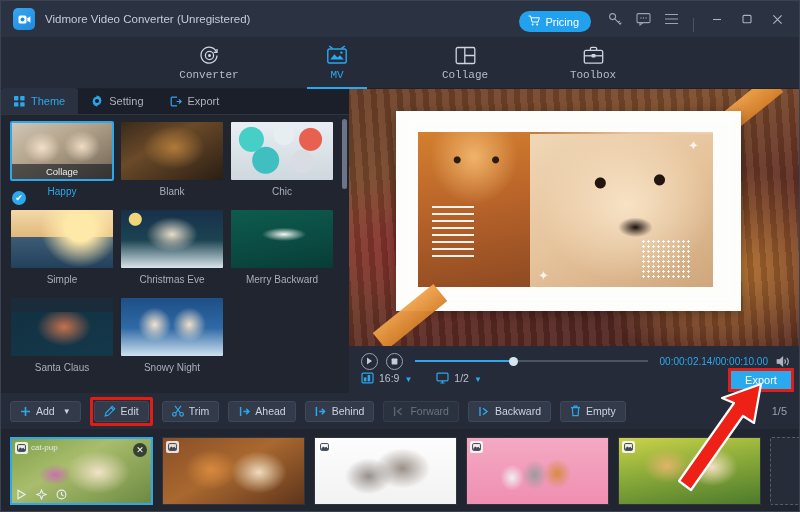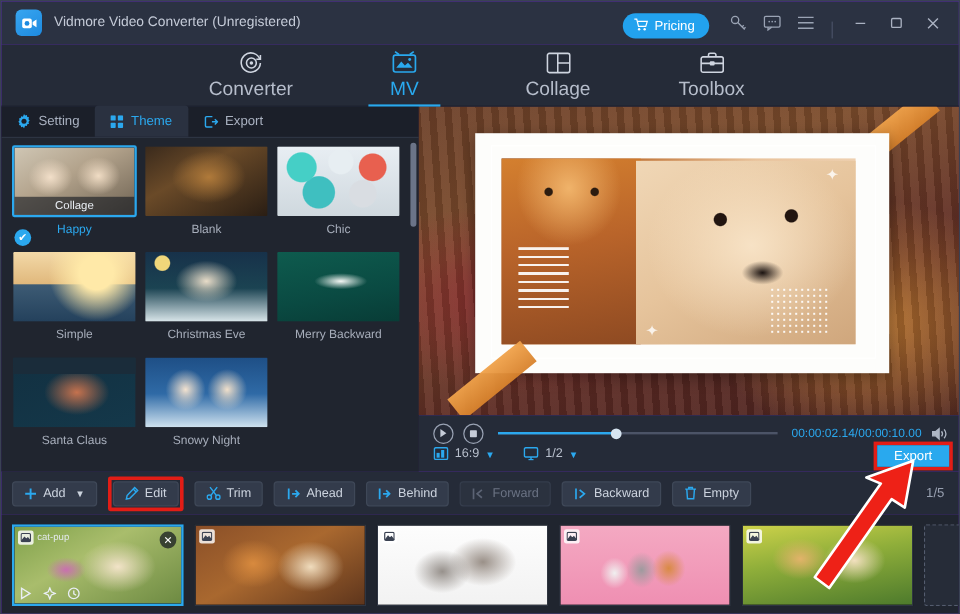--- a/index.html
+++ b/index.html
@@ -71,21 +71,21 @@
     display: flex; align-items: center; justify-content: center;
     gap: 46px;
     border-bottom: 1px solid #1d222d;
   }
   .nav-item {
     width: 82px; height: 50px;
     display: flex; flex-direction: column; align-items: center;
     justify-content: center; gap: 3px;
     cursor: pointer; position: relative;
   }
-  .nav-item .nav-label { font-size: 16px; color: #b6bdcb; }
+  .nav-item .nav-label { font-size: 11px; color: #b6bdcb; font-family: Liberation Mono, monospace; }
   .nav-item.active .nav-label { color: #29a9ee; }
   .nav-item.active::after {
     content:''; position: absolute; bottom: -1px; left: 11px;
     width: 60px; height: 2px; background: #29a9ee;
   }
   .nav-ico { color: #cfd5e0; height: 22px; display:flex; align-items:center; }
   .nav-item.active .nav-ico { color: #29a9ee; }
 
   
   .leftpanel {
@@ -552,39 +552,39 @@
           <path d="M1.3 9.8h18.4"></path>
             <rect x="8.5" y="8" width="4" height="3.6" rx=".8" fill="currentColor" stroke="none"></rect>
         </svg>
       </span>
       <span class="nav-label">Toolbox</span>
     </div>
   </div>
 
   <div class="leftpanel">
     <div class="tabbar">
-      <div class="tab">
-        <span class="t-ico">
-          <svg width="12" height="12" viewBox="0 0 12 12" fill="currentColor">
-            <path d="M6 0l.9 1.3 1.5-.4.3 1.5 1.5.4-.5 1.5 1 1.2-1 1.2.5 1.5-1.5.4-.3 1.5-1.5-.4L6 12l-.9-1.3-1.5.4-.3-1.5L1.8 9.2l.5-1.5-1-1.2 1-1.2-.5-1.5 1.5-.4.3-1.5 1.5.4z"></path>
-            <circle cx="6" cy="6" r="2.1" fill="#1b1f29"></circle>
-          </svg>
-        </span>
-        <span>Setting</span>
-      </div>
       <div class="tab active">
         <span class="t-ico">
           <svg width="11" height="11" viewBox="0 0 11 11" fill="currentColor">
             <rect x="0" y="0" width="4.4" height="4.4" rx=".7"></rect>
               <rect x="6.2" y="0" width="4.4" height="4.4" rx=".7"></rect>
             <rect x="0" y="6.2" width="4.4" height="4.4" rx=".7"></rect>
               <rect x="6.2" y="6.2" width="4.4" height="4.4" rx=".7"></rect>
           </svg>
         </span>
         <span>Theme</span>
+      </div>
+      <div class="tab">
+        <span class="t-ico">
+          <svg width="12" height="12" viewBox="0 0 12 12" fill="currentColor">
+            <path d="M6 0l.9 1.3 1.5-.4.3 1.5 1.5.4-.5 1.5 1 1.2-1 1.2.5 1.5-1.5.4-.3 1.5-1.5-.4L6 12l-.9-1.3-1.5.4-.3-1.5L1.8 9.2l.5-1.5-1-1.2 1-1.2-.5-1.5 1.5-.4.3-1.5 1.5.4z"></path>
+            <circle cx="6" cy="6" r="2.1" fill="#1b1f29"></circle>
+          </svg>
+        </span>
+        <span>Setting</span>
       </div>
       <div class="tab">
         <span class="t-ico">
           <svg width="12" height="11" viewBox="0 0 12 11" fill="none" stroke="currentColor" stroke-width="1.2">
             <path d="M7 1.2H2.2a1 1 0 0 0-1 1v6.6a1 1 0 0 0 1 1H7"></path>
             <path d="M6.6 5.5h4.6M9 3.3l2.2 2.2L9 7.7"></path>
           </svg>
         </span>
         <span>Export</span>
       </div>

